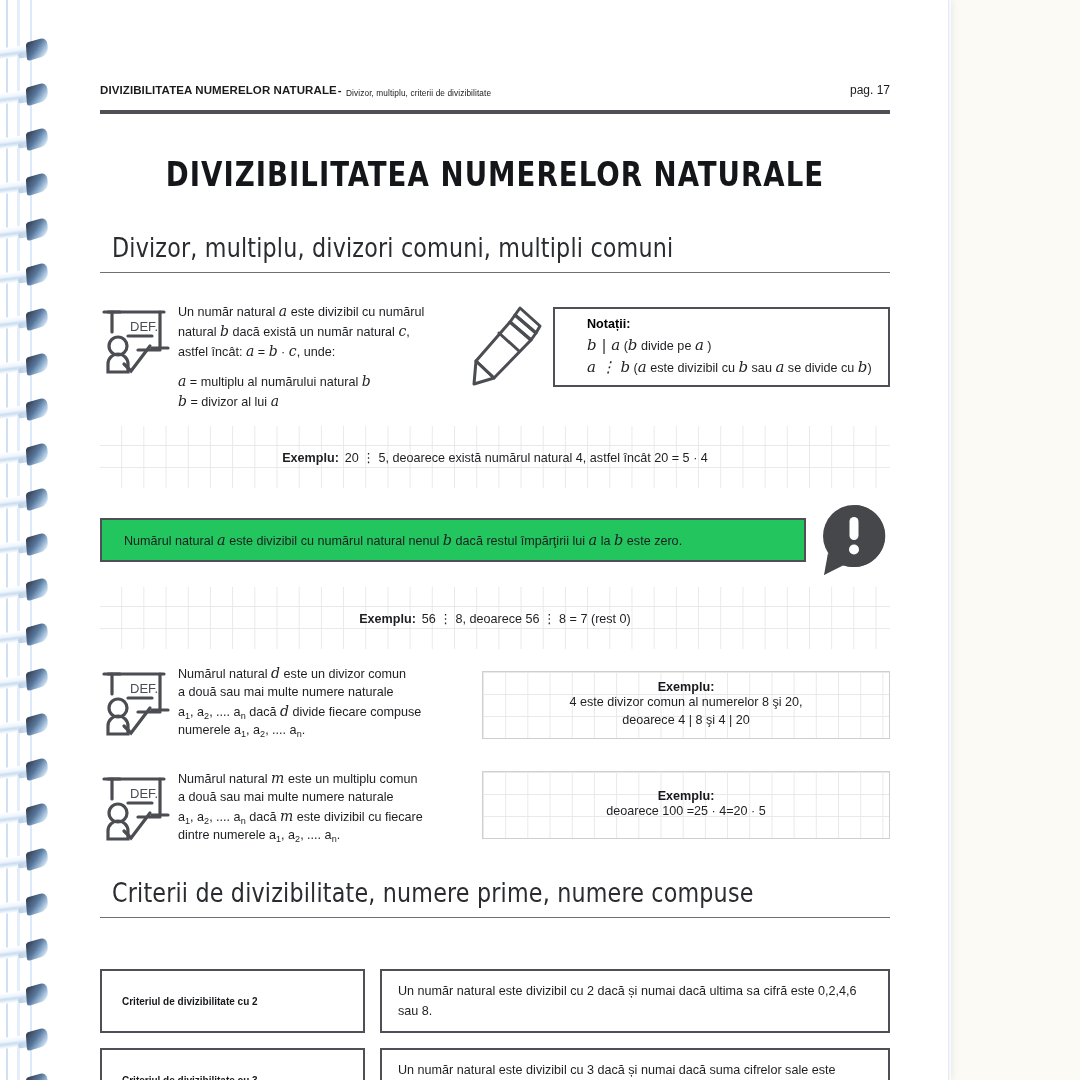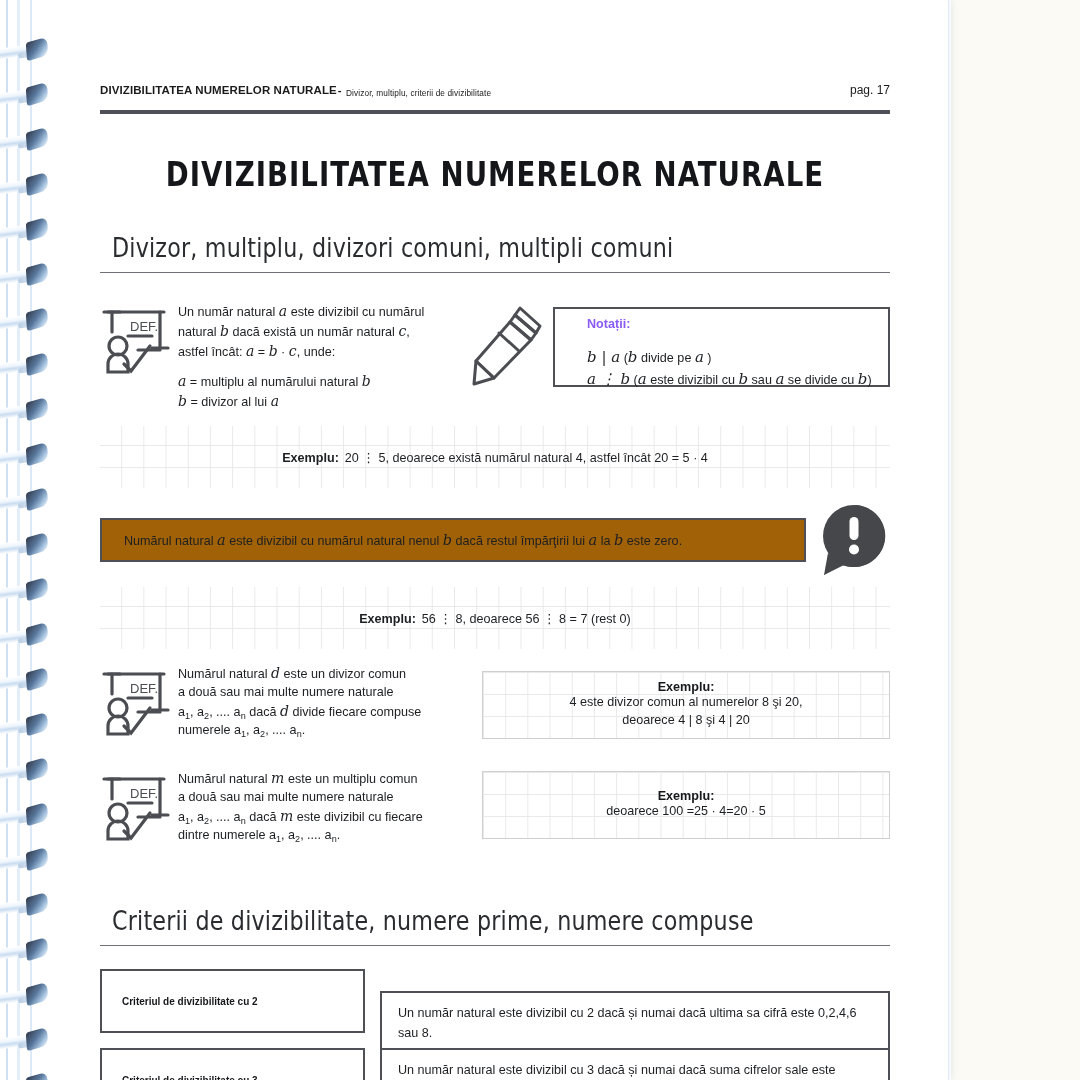--- a/index.html
+++ b/index.html
@@ -145,21 +145,21 @@
     font-size: 26px;
     font-weight: 400;
     color: #2a2c30;
     letter-spacing: .2px;
     transform: scaleX(.95);
     transform-origin: left center;
     display: inline-block;
     white-space: nowrap;
   }
   #sec1 { top: 227px; border-top: none; }
-  #sec2 { top: 900px; border-top: none; }
+  #sec2 { top: 872px; border-top: none; }
 
   
   .defrow { position: absolute; display: flex; align-items: flex-start; }
 
   .def-icon { width: 78px; flex: 0 0 78px; padding-top: 2px; }
   .def-icon svg { display:block; }
 
   .def-text {
     font-size: 12.6px;
     line-height: 1.42;
@@ -173,21 +173,21 @@
 
   
   #notatii {
     position: absolute;
     left: 453px; top: 307px;
     width: 337px; height: 80px;
     border: 2.2px solid #4e5055;
     background: #fff;
     padding: 8px 0 0 32px;
   }
-  #notatii .hd { font-size: 12.6px; font-weight: 700; color:#8b5cf6; margin-bottom: 16px; }
+  #notatii .hd { font-size: 12.6px; font-weight: 700; color:#000000; margin-bottom: 4px; }
   #notatii .ln { font-size: 12.6px; color:#1d1f22; line-height: 1.45; white-space: nowrap; }
   #notatii .v { font-family:"DejaVu Serif",serif; font-style: italic; font-size: 15px; }
 
   
   .grid-band {
     position: absolute;
     left: 0;
     width: 790px;
     background-color: #ffffff;
     background-image:
@@ -206,21 +206,21 @@
     background: transparent;
   }
   .grid-band .line b { font-weight: 700; margin-right: 6px; }
 
   
   #rulebox {
     position: absolute;
     left: 0; top: 518px;
     width: 706px; height: 44px;
     border: 2.2px solid #4e5055;
-    background: #a16207;
+    background: #22c55e;
     display: flex; align-items: center;
     padding-left: 22px;
   }
   #rulebox .t { font-size: 12.6px; color:#1d1f22; white-space: nowrap; }
   #rulebox .v { font-family:"DejaVu Serif",serif; font-style: italic; font-size: 14.5px; }
 
   #bubble { position: absolute; left: 718px; top: 503px; width: 72px; height: 76px; }
 
   
   .ex-box {
@@ -547,21 +547,21 @@
       <div class="l">deoarece 100 =25 · 4=20 · 5</div>
     </div>
 
     <div class="section-head" id="sec2">
       <span class="txt">Criterii de divizibilitate, numere prime, numere compuse</span>
     </div>
 
     <div class="crit-name" style="top:969px; height:64px;">
       <span>Criteriul de divizibilitate cu 2</span>
     </div>
-    <div class="crit-desc" style="top:991px; height:64px;">
+    <div class="crit-desc" style="top:969px; height:64px;">
       <span>Un număr natural este divizibil cu 2 dacă și numai dacă ultima sa cifră este 0,2,4,6 sau 8.</span>
     </div>
 
     <div class="crit-name" style="top:1048px; height:64px;">
       <span>Criteriul de divizibilitate cu 3</span>
     </div>
     <div class="crit-desc" style="top:1048px; height:64px;">
       <span>Un număr natural este divizibil cu 3 dacă și numai dacă suma cifrelor sale este</span>
     </div>
 

